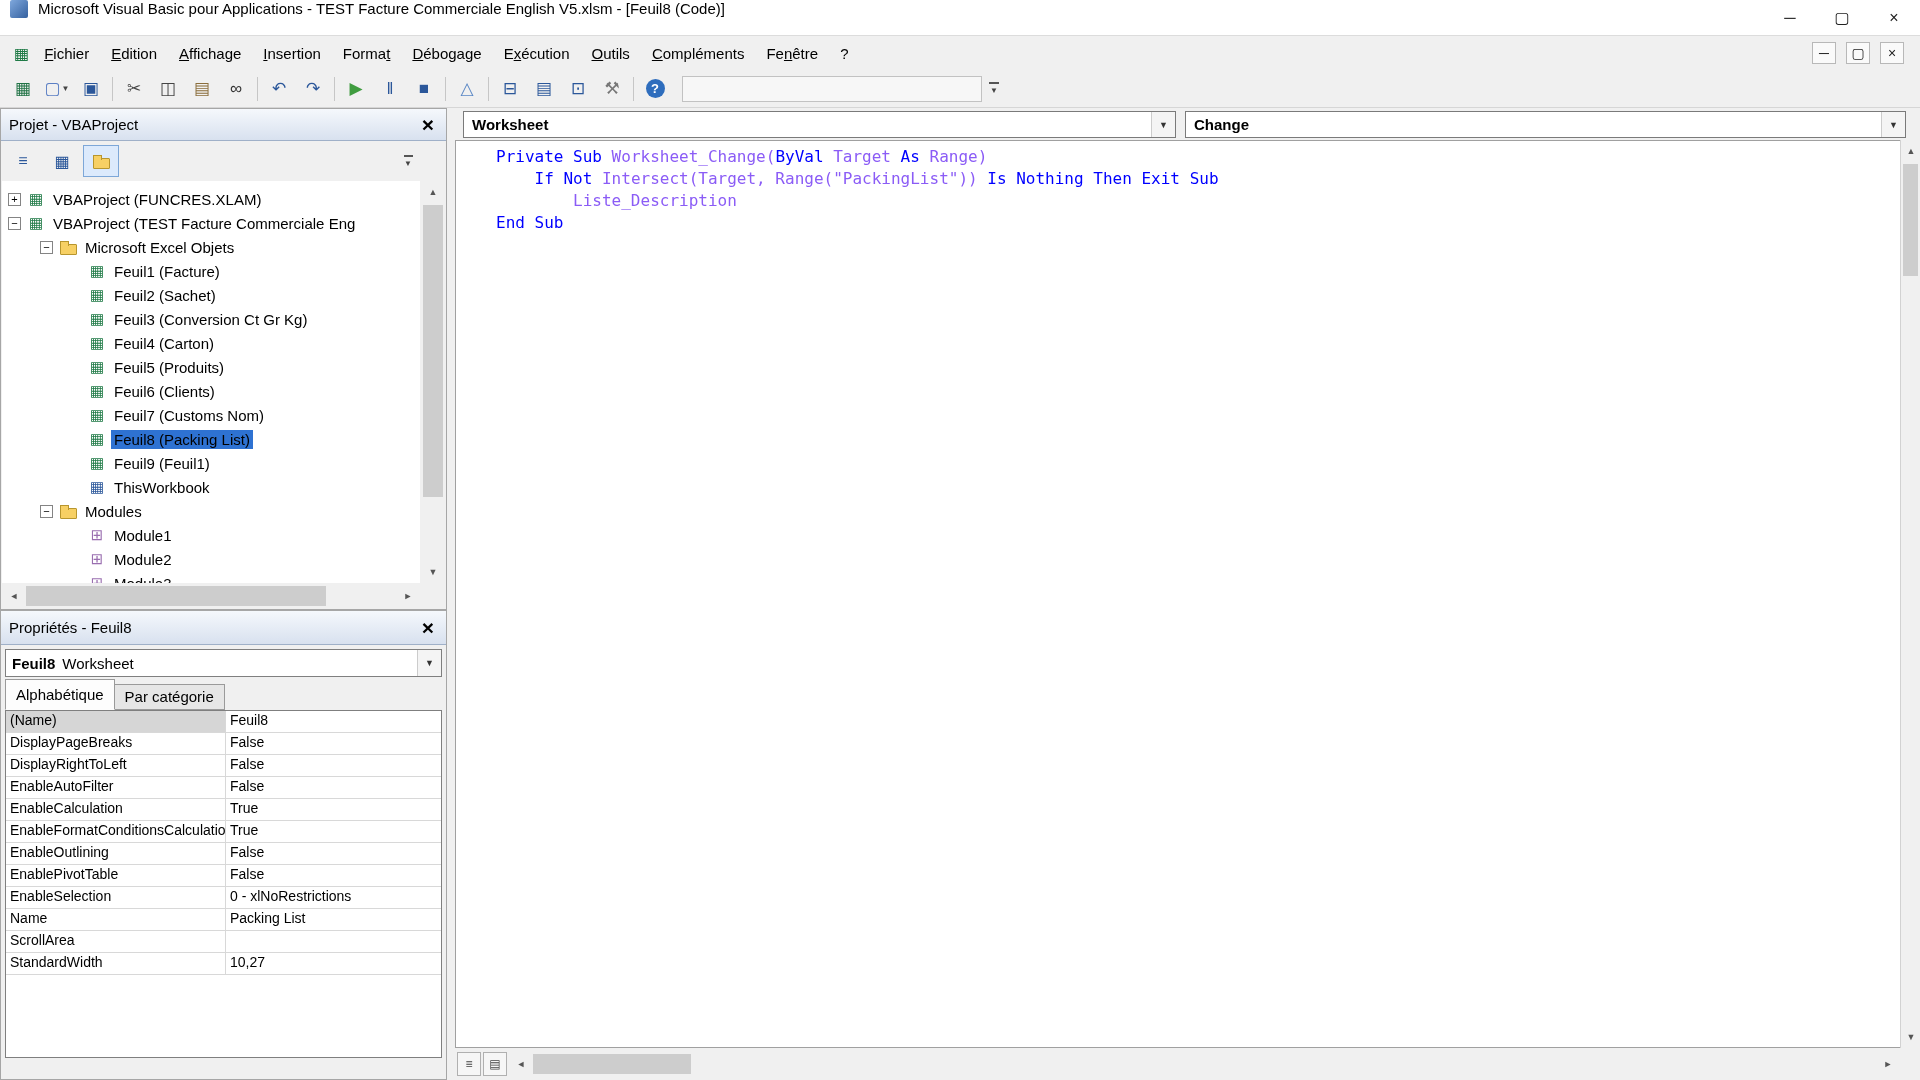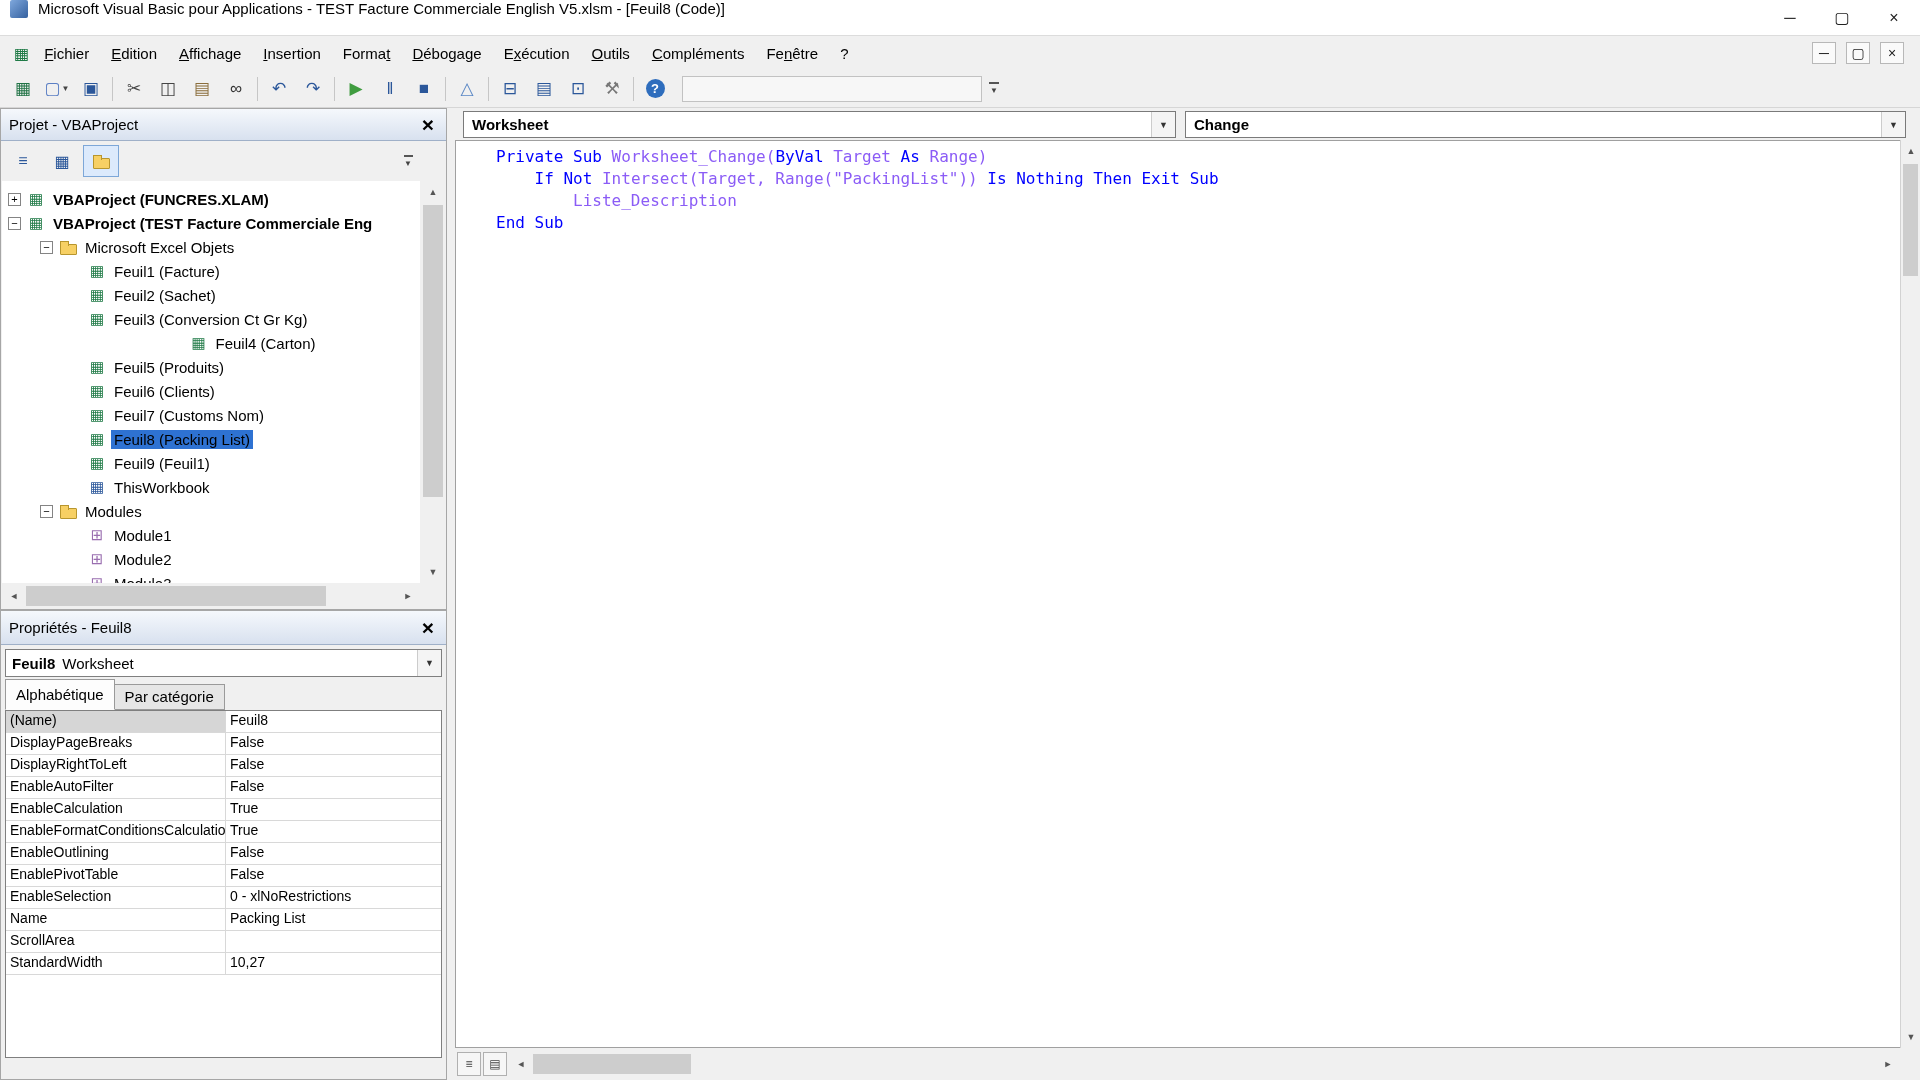--- a/index.html
+++ b/index.html
@@ -58,21 +58,21 @@
   .trow{height:24px;display:flex;align-items:center;white-space:nowrap}
   .twisty{width:13px;height:13px;border:1px solid #848484;background:#fff;font-size:11px;line-height:10px;text-align:center;color:#000;margin-right:6px;flex:none}
   .ti{width:18px;height:18px;margin-right:5px;flex:none;display:inline-flex;align-items:center;justify-content:center;font-size:15px;position:relative}
   .ti-project::before{content:"▦";color:#1f7a46}
   .ti-sheet::before{content:"▦";color:#1f7a46}
   .ti-workbook::before{content:"▦";color:#2b579a}
   .ti-module::before{content:"⊞";color:#9a6fb0}
   .ti-folder::before{content:"";position:absolute;left:1px;top:6px;width:15px;height:9px;background:#f7d064;border:1px solid #b8962e;border-radius:1px}
   .ti-folder::after{content:"";position:absolute;left:1px;top:3px;width:7px;height:4px;background:#f7d064;border:1px solid #b8962e;border-bottom:none}
   .tlabel{padding:1px 3px}
-  .tlabel.bold{font-weight:bold}
+  .tlabel.bold{font-weight:normal}
   .tlabel.selected{background:#2e72d2;color:#000000}
 
   
   .sb-arrow{display:flex;align-items:center;justify-content:center;font-size:9px;color:#555;flex:none}
   .sb-thumb{background:#cdcdcd}
   .sbv-tree{position:absolute;right:1px;top:72px;bottom:26px;width:24px;background:#f0f0f0}
   .sbv-tree .up{position:absolute;top:0;left:0;width:24px;height:22px}
   .sbv-tree .down{position:absolute;bottom:0;left:0;width:24px;height:22px}
   .sbv-tree .sb-thumb{position:absolute;left:2px;right:2px;top:24px;height:292px}
   .sbh-tree{position:absolute;left:1px;bottom:1px;height:24px;right:26px;background:#f0f0f0}
@@ -259,21 +259,21 @@
         <span class="tlabel">Feuil1 (Facture)</span>
       </div>
       <div class="trow" style="padding-left: 86px;">
         <span class="ti ti-sheet"></span>
         <span class="tlabel">Feuil2 (Sachet)</span>
       </div>
       <div class="trow" style="padding-left: 86px;">
         <span class="ti ti-sheet"></span>
         <span class="tlabel">Feuil3 (Conversion Ct Gr Kg)</span>
       </div>
-      <div class="trow" style="padding-left: 86px; justify-content: center;">
+      <div class="trow" style="padding-left: 86px;">
         <span class="ti ti-sheet"></span>
         <span class="tlabel">Feuil4 (Carton)</span>
       </div>
       <div class="trow" style="padding-left: 86px;">
         <span class="ti ti-sheet"></span>
         <span class="tlabel">Feuil5 (Produits)</span>
       </div>
       <div class="trow" style="padding-left: 86px;">
         <span class="ti ti-sheet"></span>
         <span class="tlabel">Feuil6 (Clients)</span>

